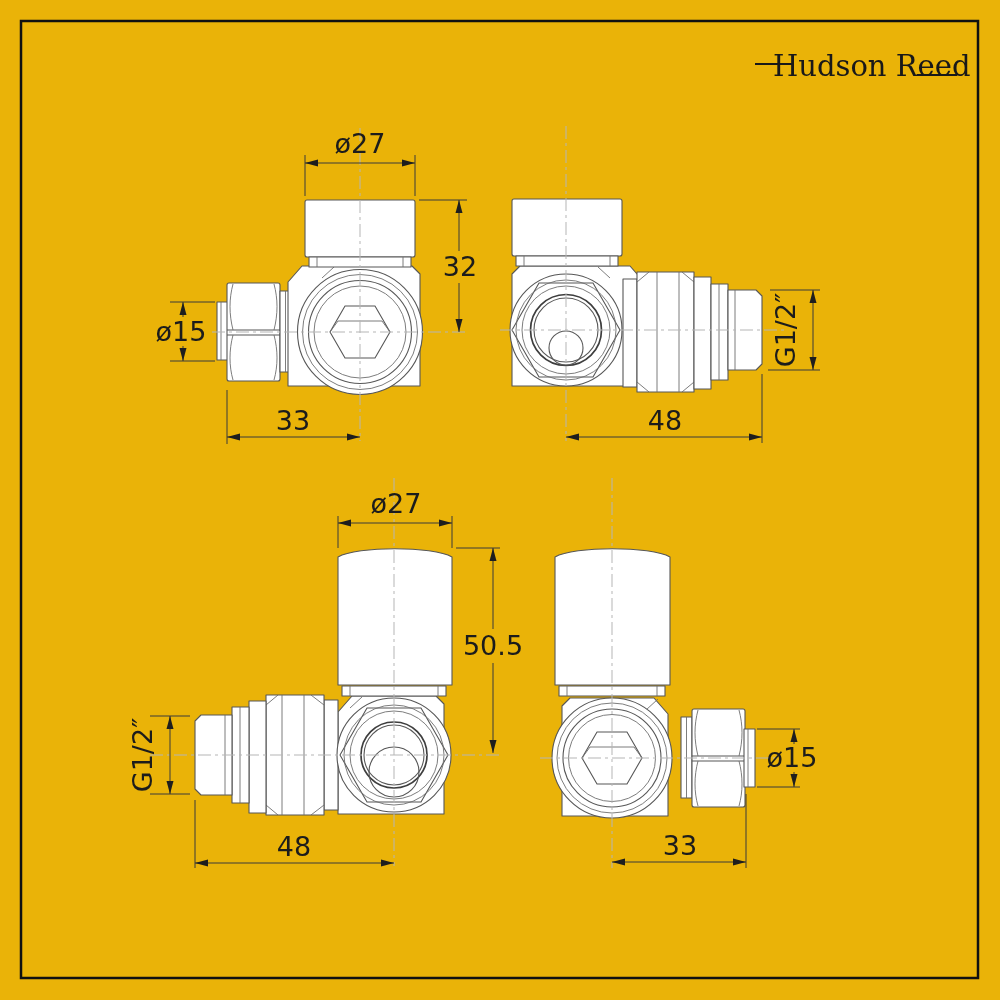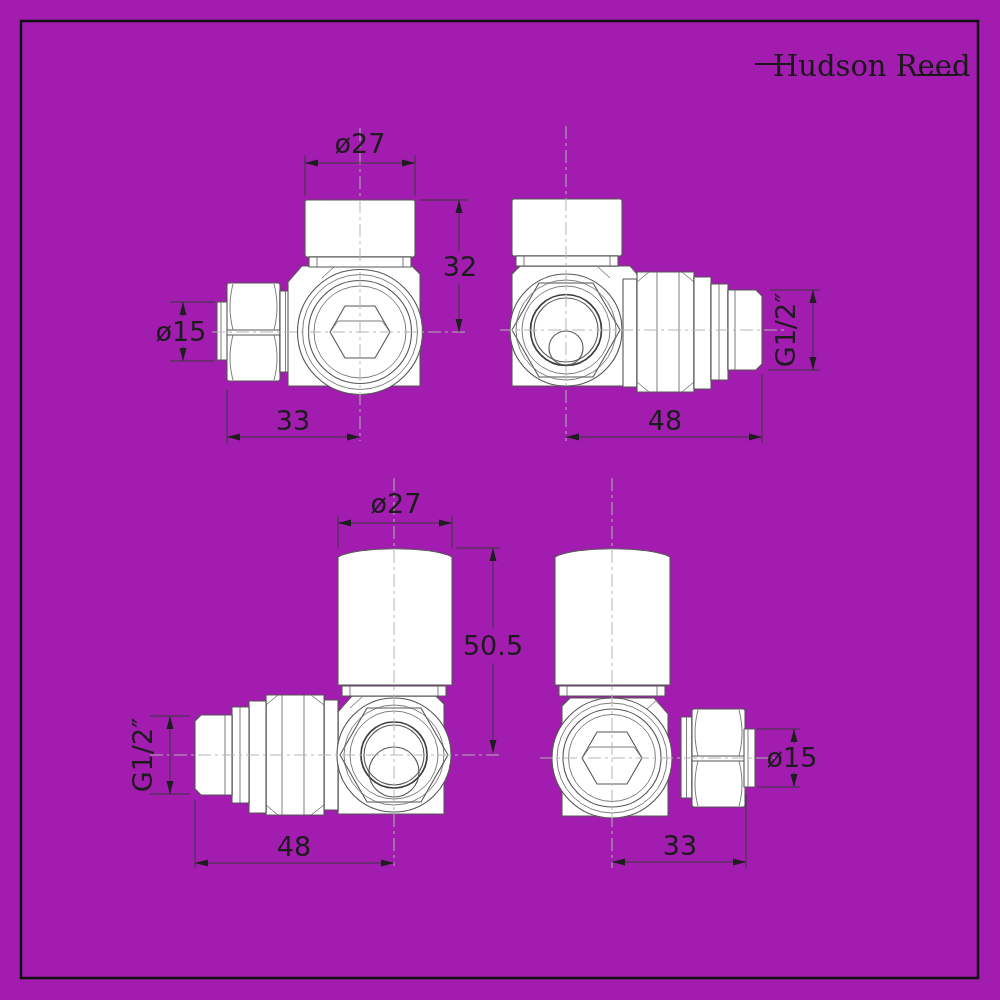--- a/index.html
+++ b/index.html
@@ -1,16 +1,16 @@
 <!DOCTYPE html>
 <html><head>
 <meta charset="utf-8">
 <style>
   html,body{margin:0;padding:0;background:#fff;}
-  .page{position:relative;width:1000px;height:1000px;background:#a21caf;overflow:hidden;}
+  .page{position:relative;width:1000px;height:1000px;background:#eab308;overflow:hidden;}
   svg{position:absolute;left:0;top:0;}
   .edge{stroke:#575757;stroke-width:1.1;fill:none;stroke-linejoin:round;}
   .wfill{stroke:#575757;stroke-width:1.1;fill:#ffffff;stroke-linejoin:round;}
   .thin{stroke:#6e6e6e;stroke-width:0.9;fill:none;}
   .darkring{stroke:#3e3e3e;stroke-width:1.7;fill:none;}
   .cl{stroke:#b5b5b5;stroke-width:1;fill:none;stroke-dasharray:13 4 3 4;}
   .dim{stroke:#3a3a3a;stroke-width:1;fill:none;}
   .dimarrow{fill:#1e1e1e;stroke:none;}
   .dimtext{fill:#1c1c1c;font-family:"DejaVu Sans",sans-serif;font-size:27px;text-anchor:middle;}
   .logotext{fill:#191919;font-family:"DejaVu Serif",serif;font-size:29px;}

